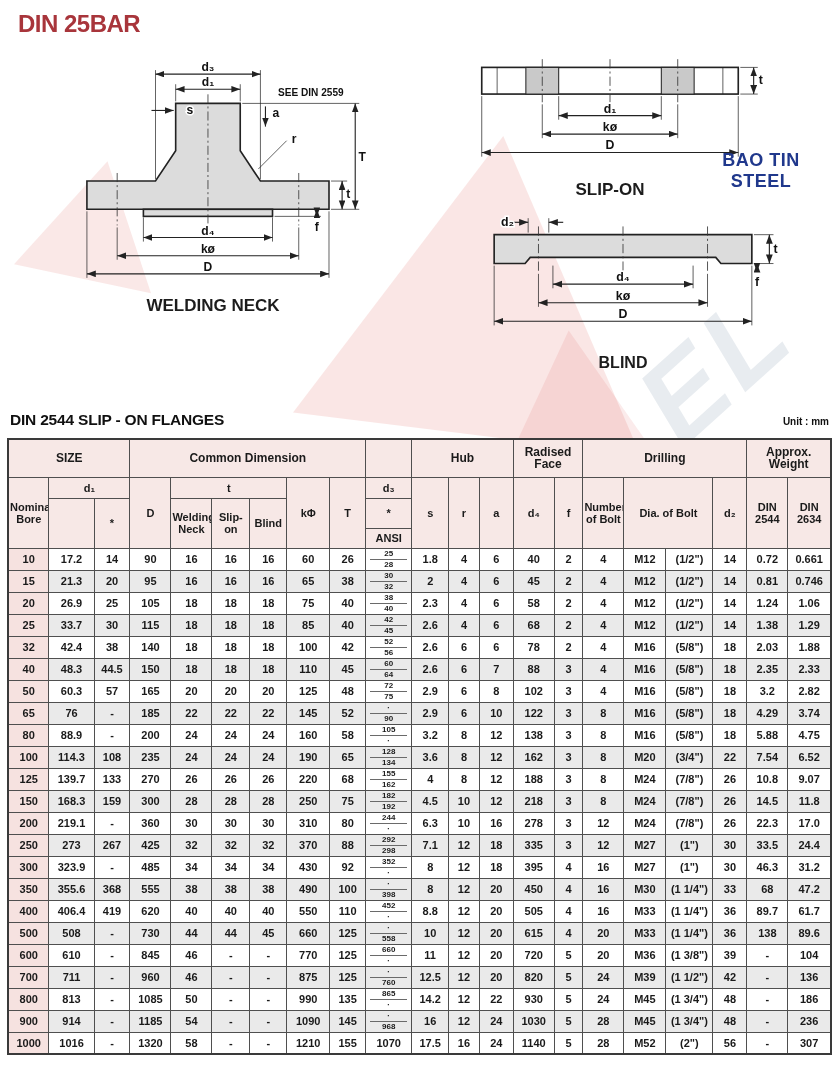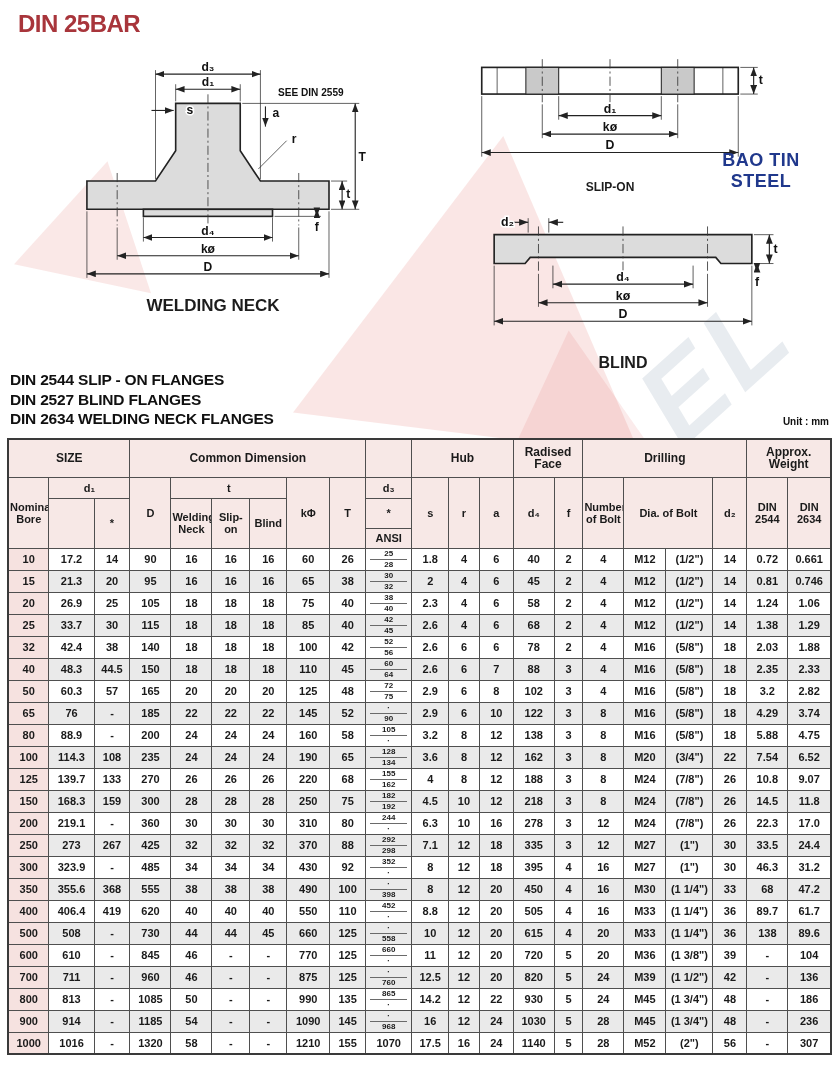--- a/index.html
+++ b/index.html
@@ -24,21 +24,21 @@
 
   .page-title { position:absolute; left:18px; top:10px; font-size:24px; font-weight:800;
     letter-spacing:-0.5px; color:#a8353b; }
 
   
   .diagram { position:absolute; }
   .diag-title { text-align:center; font-weight:800; color:#1c1c1c; }
   .wn-wrap { left:48px; top:58px; width:330px; }
   .wn-wrap .diag-title { font-size:17px; margin-top:2px; }
   .so-wrap { left:455px; top:52px; width:310px; }
-  .so-wrap .diag-title { font-size:12px; margin-top:6px; }
+  .so-wrap .diag-title { font-size:17px; margin-top:6px; }
   .bl-wrap { left:468px; top:212px; width:310px; }
   .bl-wrap .diag-title { font-size:16px; margin-top:4px; }
 
   svg .body { fill:#dcdcdc; stroke:#222; stroke-width:1.6; }
   svg .bodyw { fill:#ffffff; stroke:#222; stroke-width:1.6; }
   svg .hatch { fill:#c9c9c9; stroke:#222; stroke-width:1; }
   svg .dim { stroke:#222; stroke-width:1.1; }
   svg .ext { stroke:#222; stroke-width:0.7; }
   svg .cl  { stroke:#333; stroke-width:0.8; stroke-dasharray:9 3 2 3; }
   svg text { font-family:"Liberation Sans", sans-serif; font-size:12px; font-weight:700;
@@ -46,21 +46,21 @@
   svg text.small { font-size:10px; }
 
   
   .logo { position:absolute; right:18px; top:148px; width:120px; text-align:center; }
   .logo-bts { font-size:44px; line-height:40px; font-weight:800; font-style:italic;
     color:#d62128; letter-spacing:-2px; }
   .logo-sub { font-size:18px; font-weight:800; color:#20388c; letter-spacing:0.5px; margin-top:2px; }
 
   
   .standards { position:absolute; left:10px; top:370px; }
-  .standards div { font-size:15.5px; font-weight:700; color:#101010; line-height:19.5px; letter-spacing:-0.2px; }
+  .standards div { font-size:15.5px; font-weight:700; color:#101010; line-height:19.5px; letter-spacing:-0.2px;margin-top:40px; }
   .unit-label { position:absolute; right:10px; top:416px; font-size:10px; font-weight:700; color:#101010; }
 
   
   .tbl-wrap { position:absolute; left:7px; top:438px; width:805px; }
   table { border-collapse:collapse; table-layout:fixed; width:825px; background:#fff; }
   th, td { border:1px solid #4f4f4f; text-align:center; vertical-align:middle;
     color:#1a1a1a; overflow:hidden; }
   th { background:#f7e8e6; font-size:11px; font-weight:700; line-height:12px; padding:1px; }
   thead tr.grp th { height:38px; font-size:12px; }
   thead tr.r2 th { height:21px; }

